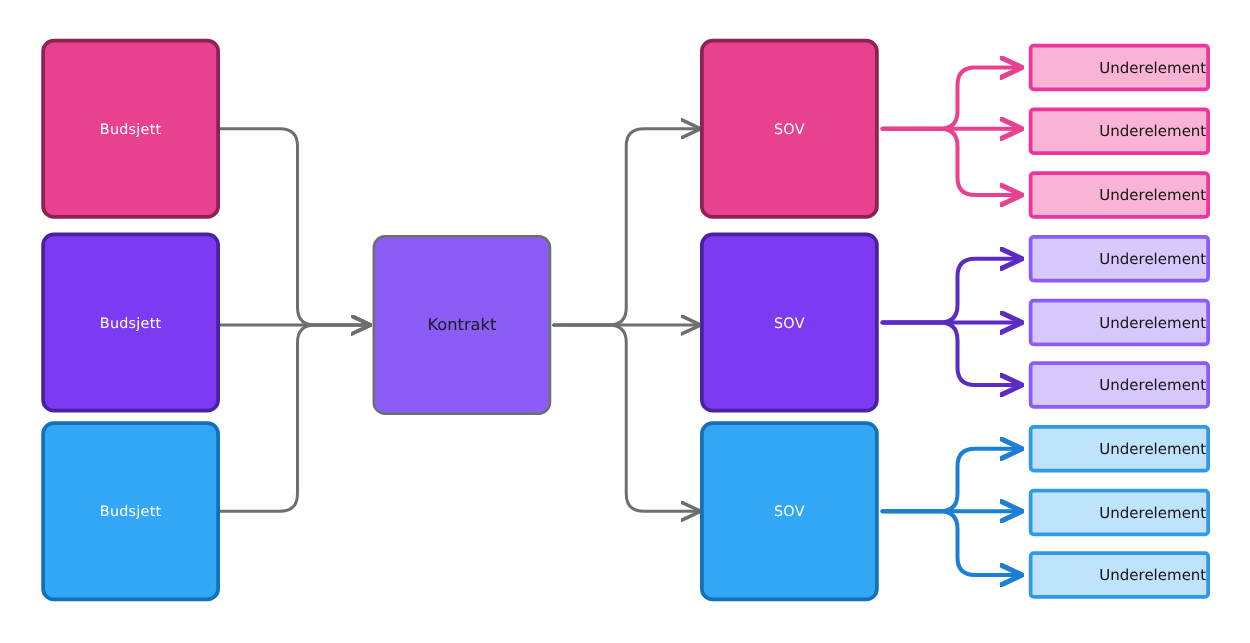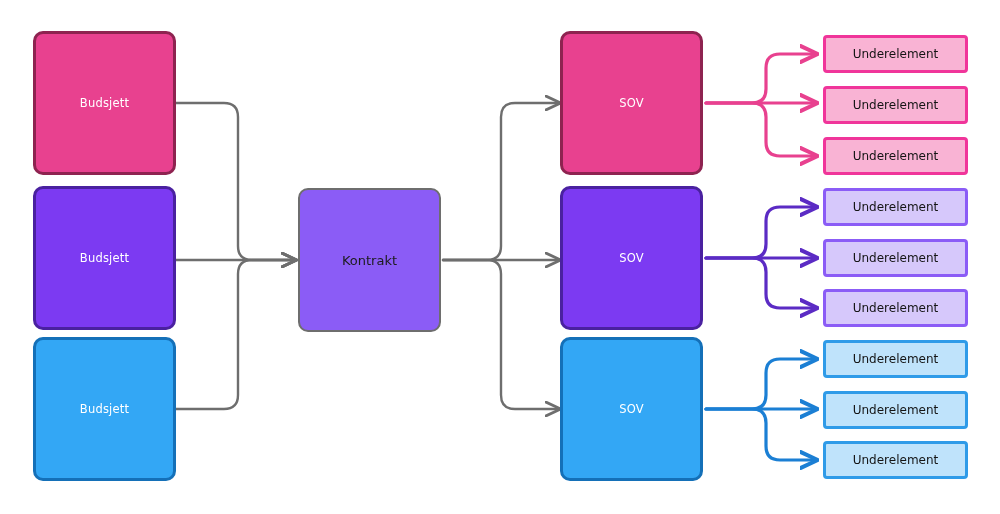--- a/index.html
+++ b/index.html
@@ -44,20 +44,21 @@
     font-size:13px;
   }
 
   
   .leaf{
     width:145px;height:38px;
     border-radius:4px;
     border-width:3px;border-style:solid;
     font-size:12px;
     color:#141414;
+    justify-content:flex-end;
   }
   .leaf.pink  {background:#F9B3D4;border-color:#F0359A;}
   .leaf.purple{background:#D6C8FB;border-color:#8B5CF6;}
   .leaf.blue  {background:#BFE3FB;border-color:#2F9BE8;}
 </style>
 </head>
 <body>
 
 <div id="diagram">
 

